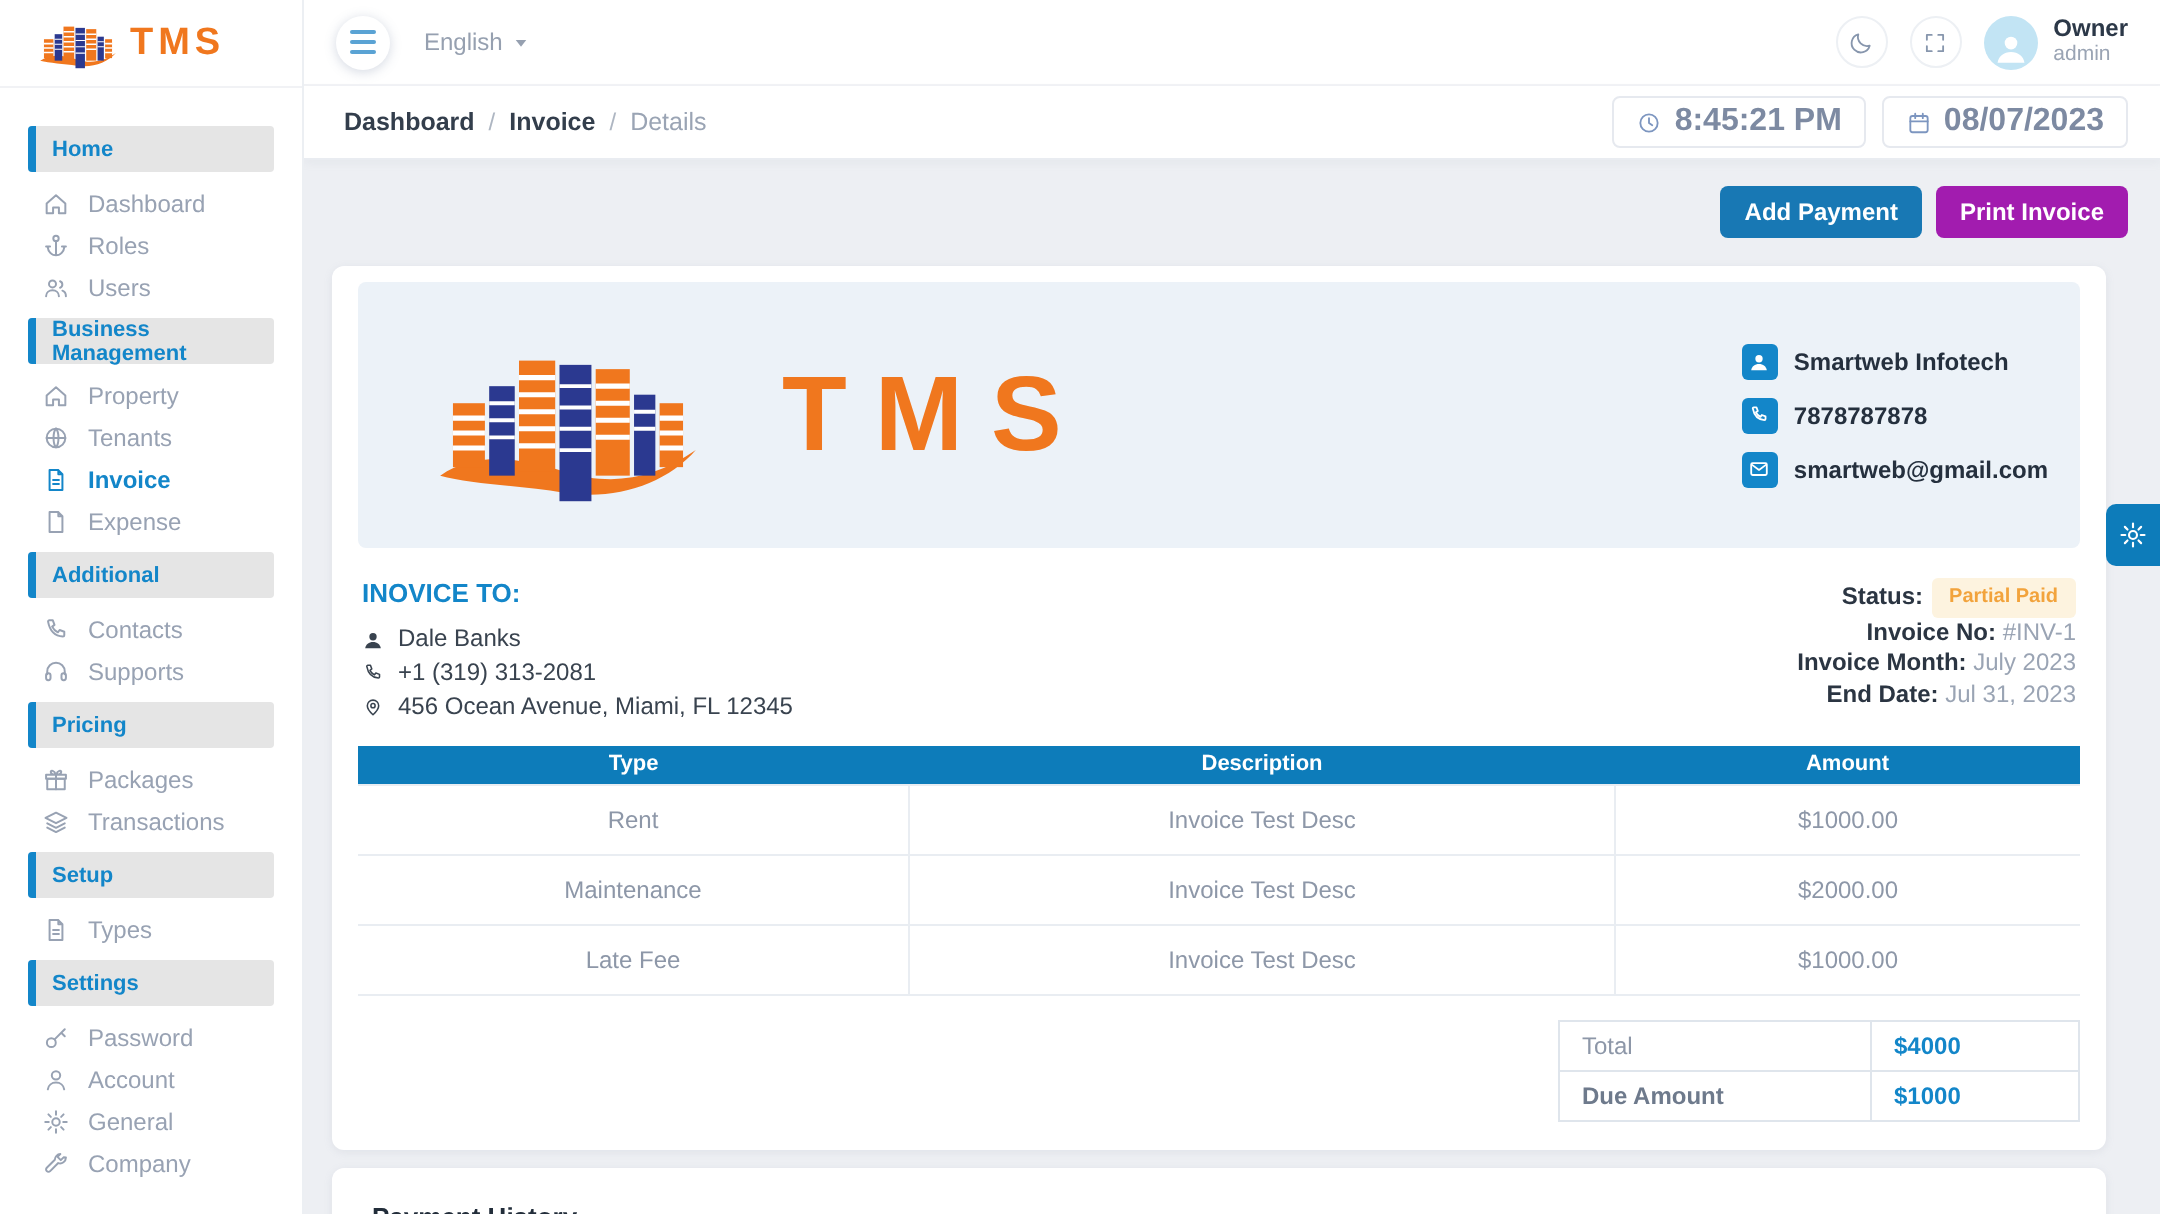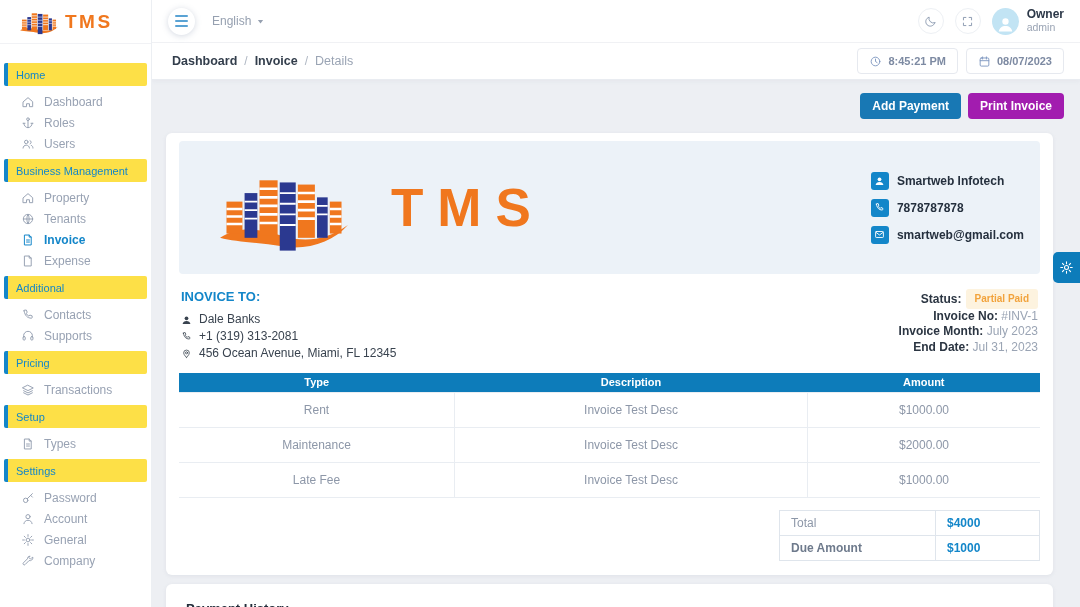--- a/index.html
+++ b/index.html
@@ -5,21 +5,21 @@
 *{margin:0;padding:0;box-sizing:border-box}
 html,body{width:1080px;height:607px;overflow:hidden;background:#edeff3;font-family:"Liberation Sans",sans-serif}
 svg.ic{fill:none;stroke:currentColor;stroke-width:1.7;stroke-linecap:round;stroke-linejoin:round;flex:0 0 auto}
 
 
 .sidebar{position:fixed;left:0;top:0;width:152px;height:607px;background:#fff;border-right:1px solid #eceff3;z-index:5}
 .logo-area{height:44px;display:flex;align-items:center;gap:7px;padding-left:20px;border-bottom:1px solid #f1f2f5;cursor:pointer}
 .logo-sm{width:38px;height:29px}
 .logo-text{font-size:19px;font-weight:bold;color:#f0771e;letter-spacing:2.5px}
 .side-nav{padding-top:14px}
-.side-section{height:23px;margin:5px 4px;background:#fde047;border-left:4px solid #1386c9;border-radius:2px;display:flex;align-items:center;padding-left:8px;font-size:11px;font-weight:normal;color:#1386c9}
+.side-section{height:23px;margin:5px 14px;background:#e5e5e5;border-left:4px solid #1386c9;border-radius:2px;display:flex;align-items:center;padding-left:8px;font-size:11px;font-weight:bold;color:#1386c9}
 .side-item{height:21px;display:flex;align-items:center;gap:9px;padding-left:21px;font-size:12px;color:#98a2b3;cursor:pointer;text-decoration:none}
 .side-item svg{width:14px;height:14px}
 .side-item.active{color:#1386c9;font-weight:bold}
 
 
 .main{margin-left:152px}
 .topbar{height:43px;background:#fff;display:flex;align-items:center;padding:0 16px;border-bottom:1px solid #f1f2f5}
 .hamburger{width:27px;height:27px;border-radius:50%;background:#fff;border:none;box-shadow:0 1px 6px rgba(100,120,150,.28);display:flex;flex-direction:column;justify-content:center;align-items:center;gap:3px;cursor:pointer}
 .hamburger i{width:13px;height:2px;background:#5aa3d4;border-radius:1px}
 .lang{margin-left:17px;display:flex;align-items:center;gap:5px;font-size:12px;color:#96a0b0;cursor:pointer}
@@ -31,21 +31,21 @@
 .avatar{width:27px;height:27px;border-radius:50%;background:#c2e4f4;color:#fff;display:flex;align-items:center;justify-content:center;overflow:hidden}
 .avatar svg{width:19px;height:19px;margin-top:4px}
 .user-meta{line-height:13px}
 .user-meta .nm{font-size:12px;font-weight:bold;color:#2c3848}
 .user-meta .rl{font-size:10.5px;color:#9aa4b4}
 .crumbbar{height:37px;background:#fff;display:flex;align-items:center;padding:0 16px 0 20px;border-bottom:1px solid #e9ecf1;box-shadow:0 2px 4px rgba(150,160,180,.08)}
 .crumb{font-size:12.5px;font-weight:bold;color:#333e4c;text-decoration:none;cursor:pointer}
 .crumb.muted{color:#9aa4b4;font-weight:normal;cursor:default}
 .sep{color:#aeb6c2;margin:0 7px;font-size:12px}
 .pills{margin-left:auto;display:flex;gap:8px}
-.pill{height:26px;border:1px solid #e6e9ef;border-radius:4px;background:#fff;display:flex;align-items:center;gap:6px;padding:0 11px;font-size:11px;font-weight:bold;color:#7d8aa2}
+.pill{height:26px;border:1px solid #e6e9ef;border-radius:4px;background:#fff;display:flex;align-items:center;gap:6px;padding:0 11px;font-size:16px;font-weight:bold;color:#7d8aa2}
 .pill svg{width:13px;height:13px;color:#7d96c0}
 
 
 .content{padding:13px 16px 0 14px}
 .actions{display:flex;justify-content:flex-end;gap:7px;margin-bottom:14px}
 .btn{height:26px;border:none;border-radius:4px;color:#fff;font-size:12px;font-weight:bold;padding:0 12px;cursor:pointer;font-family:inherit}
 .btn.dark{background:#1878b4}
 .btn.light{background:#a21caf}
 .card{background:#fff;border-radius:6px;box-shadow:0 1px 4px rgba(140,150,170,.14);padding:8px 13px 14px;margin-right:11px}
 .band{background:#ecf2f8;border-radius:4px;height:133px;display:flex;align-items:center;padding:0 16px 0 30px}
@@ -257,20 +257,26 @@
         <svg class="ic">
           <use href="#i-headset"></use>
         </svg>
         <span>Supports</span>
       </a>
     <div class="side-section">
         <span>Pricing</span>
       </div>
     <a class="side-item">
         <svg class="ic">
+          <use href="#i-gift"></use>
+        </svg>
+        <span>Packages</span>
+      </a>
+    <a class="side-item">
+        <svg class="ic">
           <use href="#i-layers"></use>
         </svg>
         <span>Transactions</span>
       </a>
     <div class="side-section">
         <span>Setup</span>
       </div>
     <a class="side-item">
         <svg class="ic">
           <use href="#i-file-text"></use>

